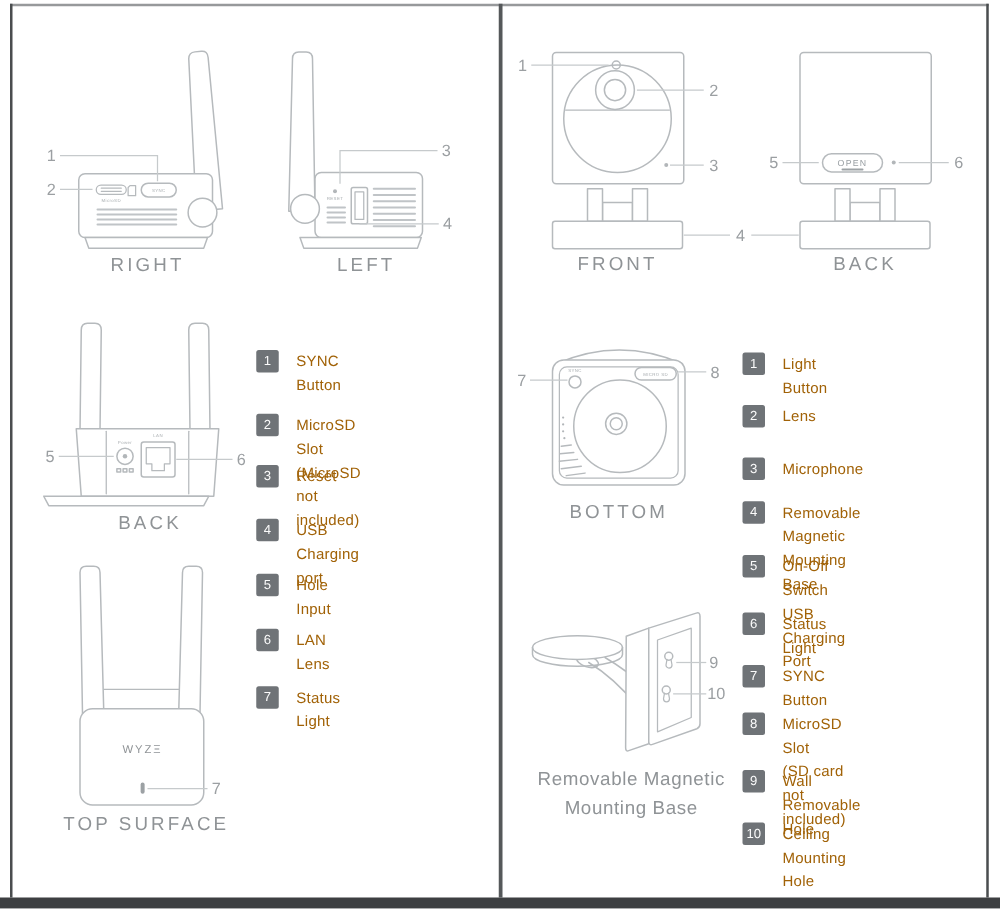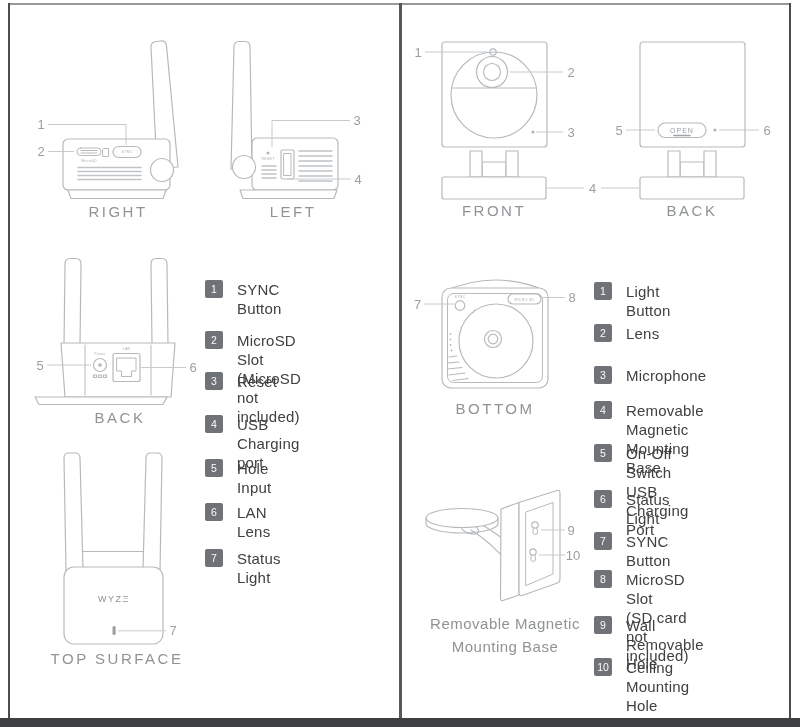--- a/index.html
+++ b/index.html
@@ -23,21 +23,21 @@
   .num{font-size:13px;fill:#9b9fa2;}
   .cap{font-size:15px;letter-spacing:2.5px;fill:#8f9396;}
   .tiny{font-size:3.5px;fill:#a9aeb1;letter-spacing:.3px;}
   .logo{font-size:9px;letter-spacing:1.5px;fill:#8f9396;}
   .opentxt{font-size:7px;letter-spacing:1px;fill:#9aa0a4;}
 
   .legend{position:absolute;}
   .legend-row{position:absolute;display:flex;gap:14px;align-items:flex-start;}
   .chip{width:18px;height:18px;background:#6f7377;color:#fbfbfb;font-size:10.5px;
         display:flex;align-items:center;justify-content:center;border-radius:2px;flex:0 0 auto;}
-  .legend-label{font-size:15px;line-height:19px;color:#404040;letter-spacing:.2px;white-space:pre-line;}
+  .legend-label{font-size:12px;line-height:19px;color:#a16207;letter-spacing:.2px;white-space:pre-line;}
   .mount-caption{position:absolute;left:415px;top:612px;width:180px;text-align:center;
         font-size:15px;line-height:23px;letter-spacing:.5px;color:#8f9396;white-space:pre-line;}
 </style>
 </head>
 <body>
 
 <div class="page">
 
   <div class="border b-top"></div>
   <div class="border b-left"></div>

